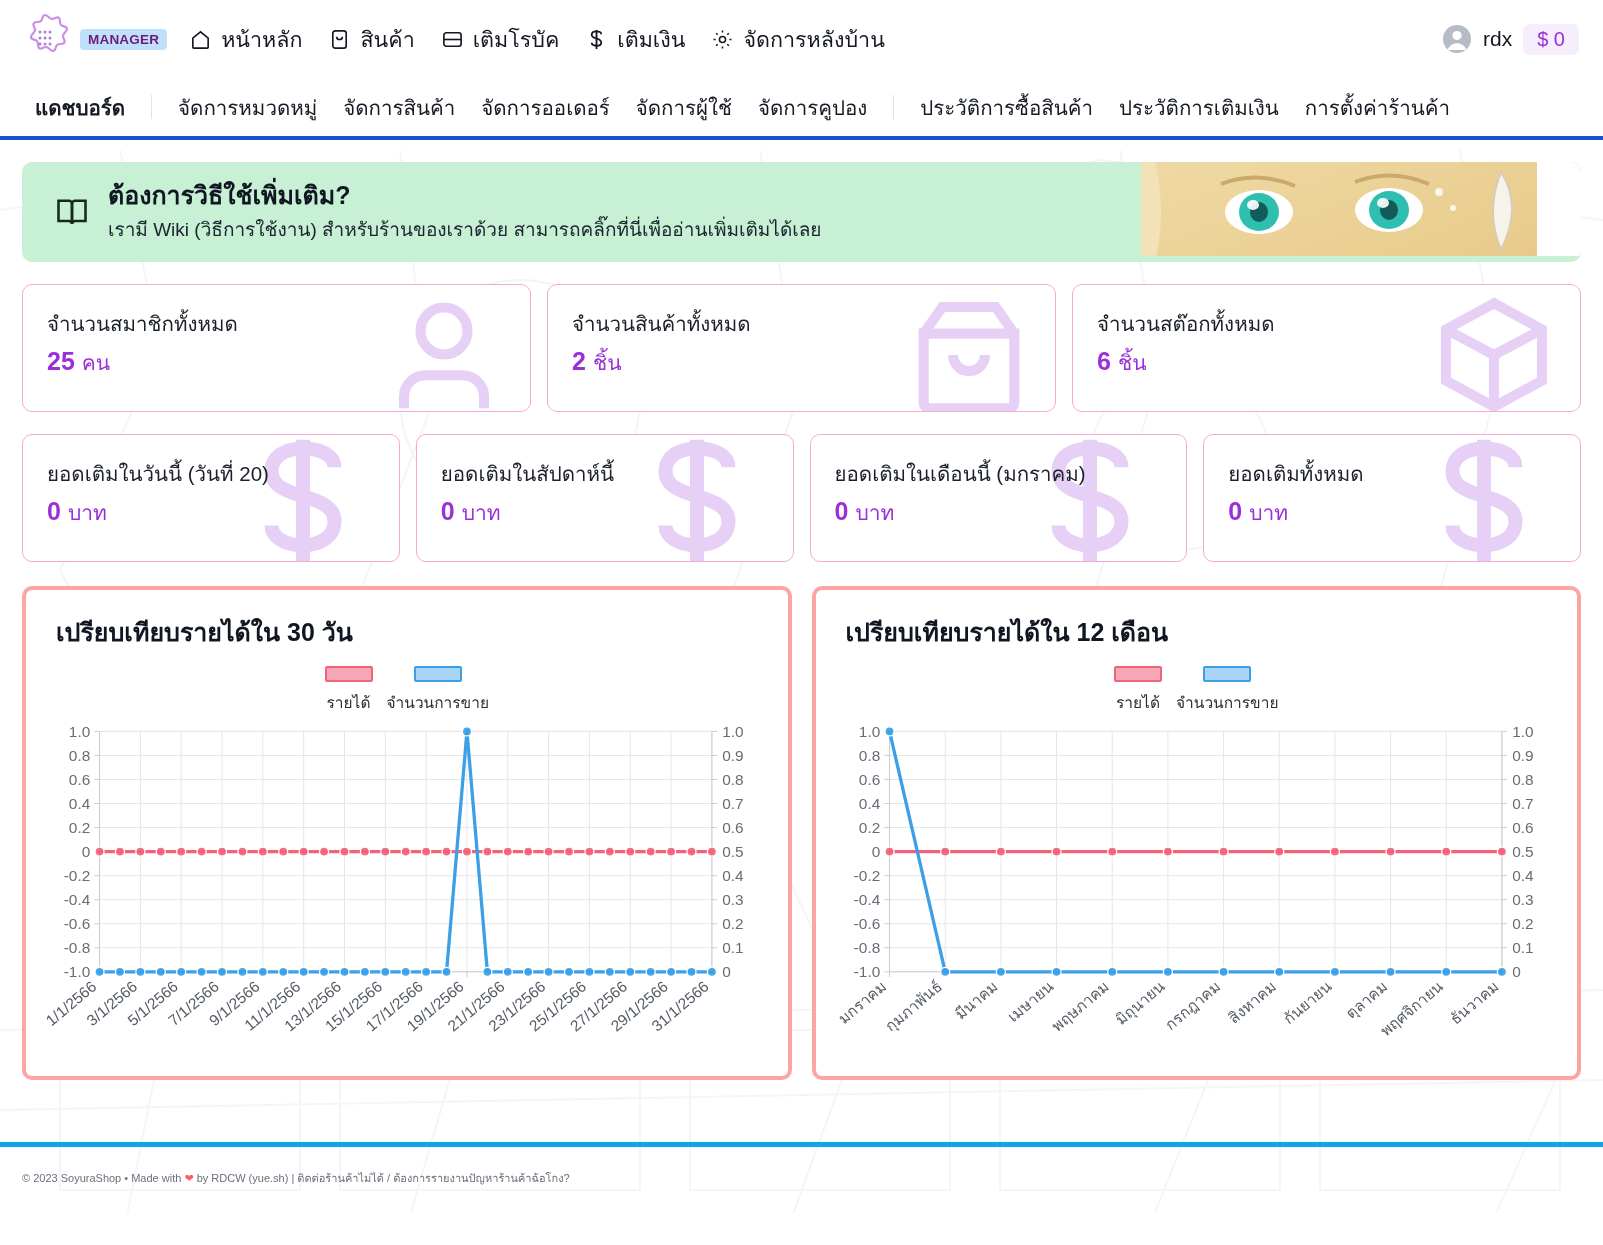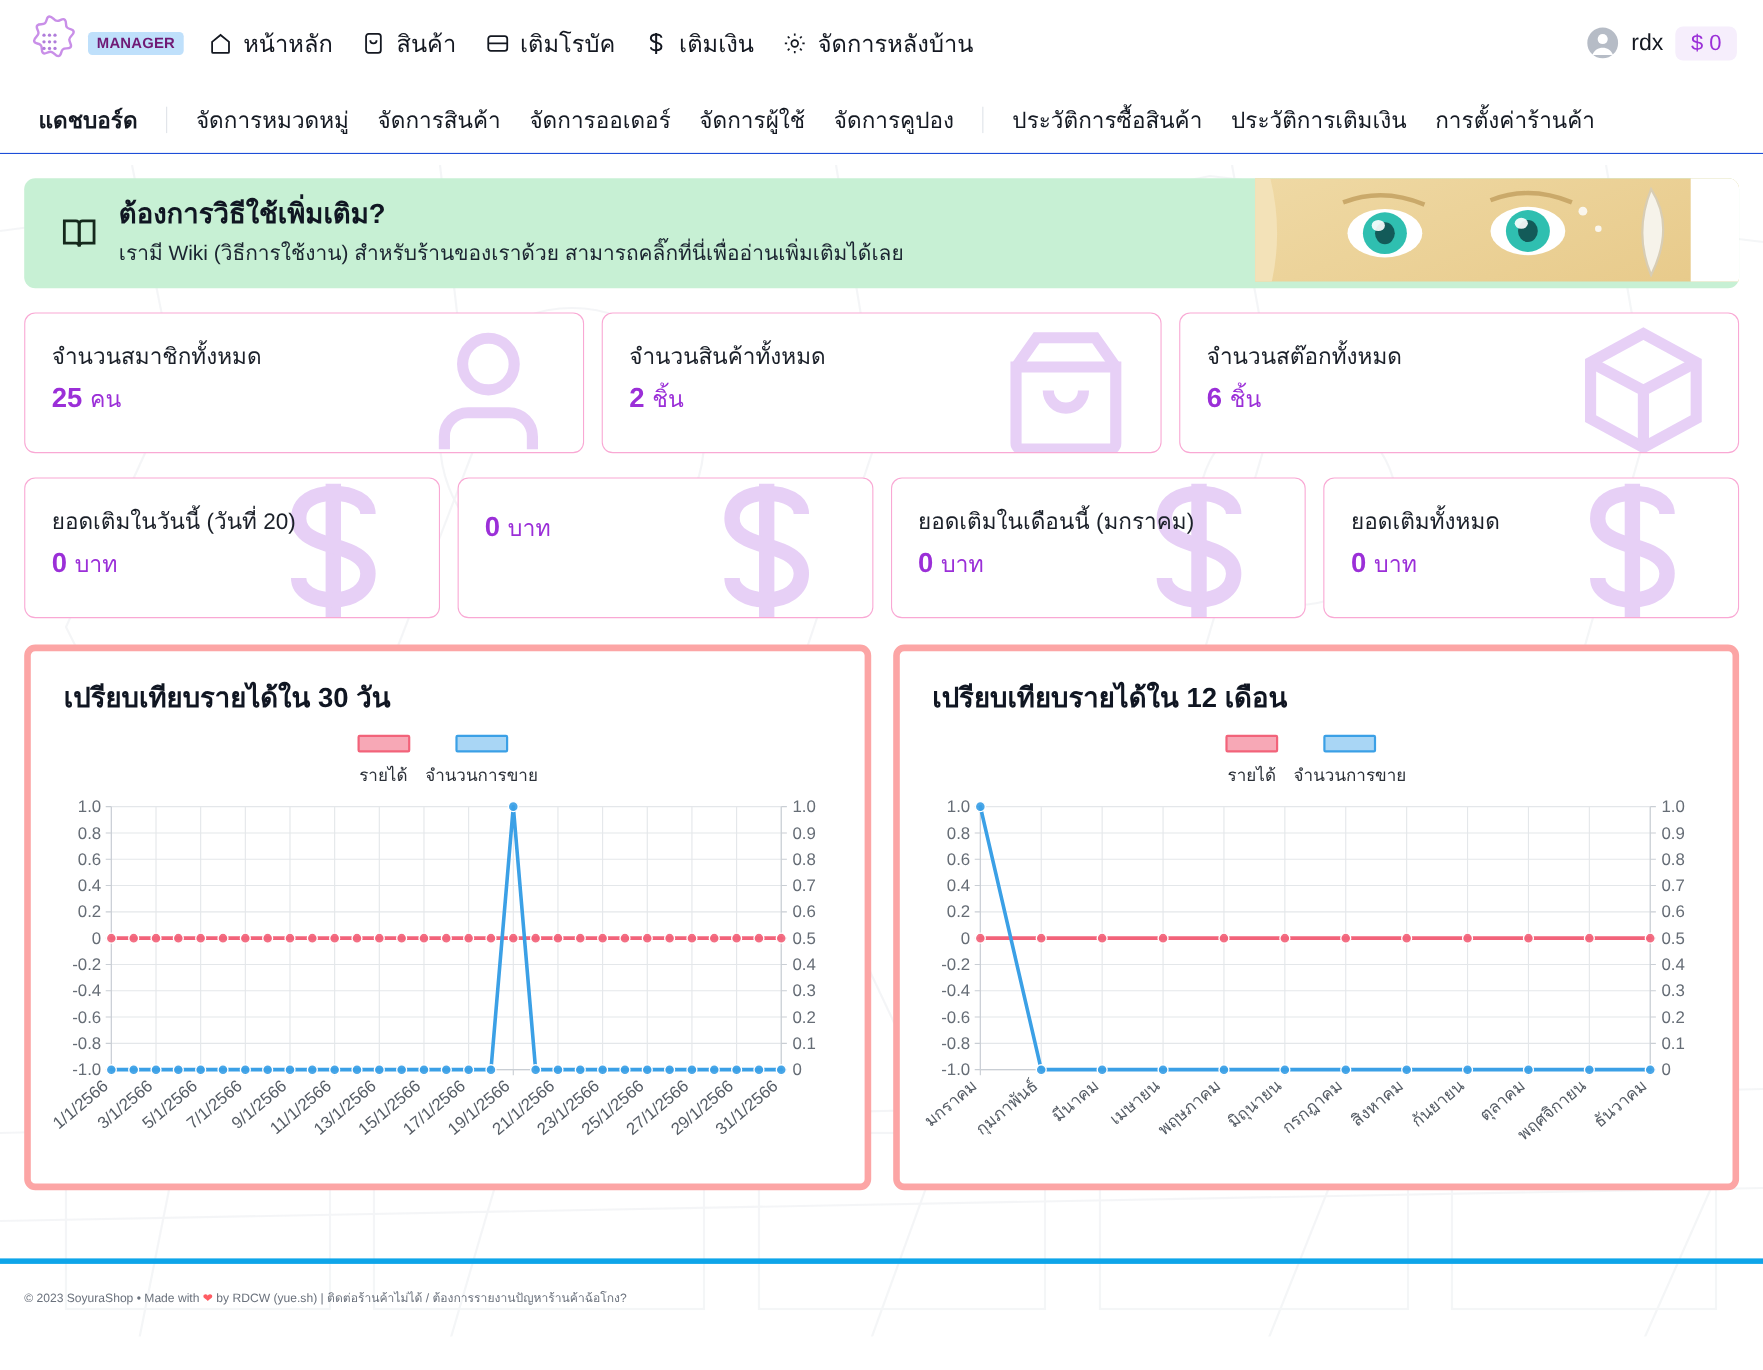--- a/index.html
+++ b/index.html
@@ -54,21 +54,21 @@
     white-space: nowrap;
   }
 
   
   .subnav {
     position: relative; z-index: 5;
     display: flex; align-items: center; gap: 0;
     padding: 0 22px 0 22px;
     height: 62px;
     background: #fff;
-    border-bottom: 1px solid #1d4ed8;
+    border-bottom: 4px solid #1d4ed8;
   }
   .subnav a {
     font-size: 20.5px; color: #151a23; text-decoration: none;
     padding: 0 13px; white-space: nowrap;
   }
   .subnav a.active { font-weight: 700; }
   .subnav .sep {
     width: 1px; height: 24px; background: #dfe3e8;
     margin: 0 13px;
     display: inline-block;
@@ -115,21 +115,21 @@
     width: 128px; height: 128px;
     color: #e3c8f5; opacity: .85; z-index: 1;
   }
   .stat-bg-ico.money { right: 26px; top: -4px; width: 140px; height: 140px; }
 
   
   .chart-row { display: flex; gap: 20px; margin-top: 24px; }
   .chart-card {
     flex: 1 1 0;
     background: rgba(255,255,255,.95);
-    border: 6px solid #fca5a5;
+    border: 4px solid #fca5a5;
     border-radius: 10px;
     padding: 22px 16px 20px 16px;
   }
   .chart-title { font-size: 25px; font-weight: 700; color: #101622; padding-left: 14px; }
   .chart-legend {
     display: flex; align-items: center; justify-content: center; gap: 14px;
     margin-top: 14px; margin-bottom: 2px;
   }
   .legend-item { display: flex; align-items: center; gap: 8px; flex-direction: column; }
   .legend-swatch { width: 48px; height: 16px; border-radius: 2px; }
@@ -354,20 +354,21 @@
       <div class="stat-value">
         <span class="stat-num">0</span><span class="stat-unit">บาท</span>
       </div>
     </div>
 
     <div class="stat-card">
       <svg class="stat-bg-ico money" viewBox="0 0 24 24" fill="none" stroke="currentColor" stroke-width="2.4">
         <path d="M12 1.5v21"></path>
         <path d="M17.4 6.2C17.4 4.2 15 3 12 3S6.6 4.3 6.6 6.9 9.3 10.4 12 11.2s5.4 1.7 5.4 4.3S14.9 19.6 12 19.6 6.6 18.3 6.6 16.2"></path>
       </svg>
+      <div class="stat-label">ยอดเติมในสัปดาห์นี้</div>
       <div class="stat-value">
         <span class="stat-num">0</span><span class="stat-unit">บาท</span>
       </div>
     </div>
 
     <div class="stat-card">
       <svg class="stat-bg-ico money" viewBox="0 0 24 24" fill="none" stroke="currentColor" stroke-width="2.4">
         <path d="M12 1.5v21"></path>
         <path d="M17.4 6.2C17.4 4.2 15 3 12 3S6.6 4.3 6.6 6.9 9.3 10.4 12 11.2s5.4 1.7 5.4 4.3S14.9 19.6 12 19.6 6.6 18.3 6.6 16.2"></path>
       </svg>

